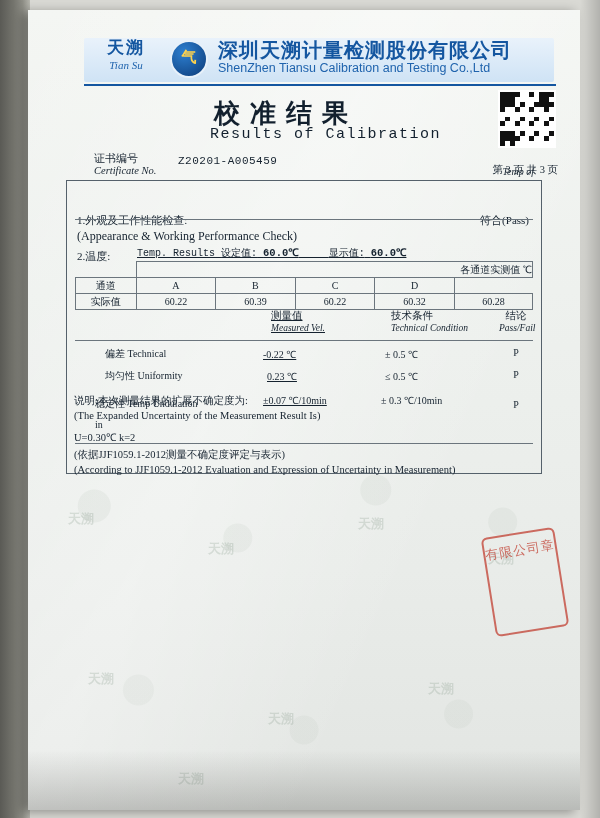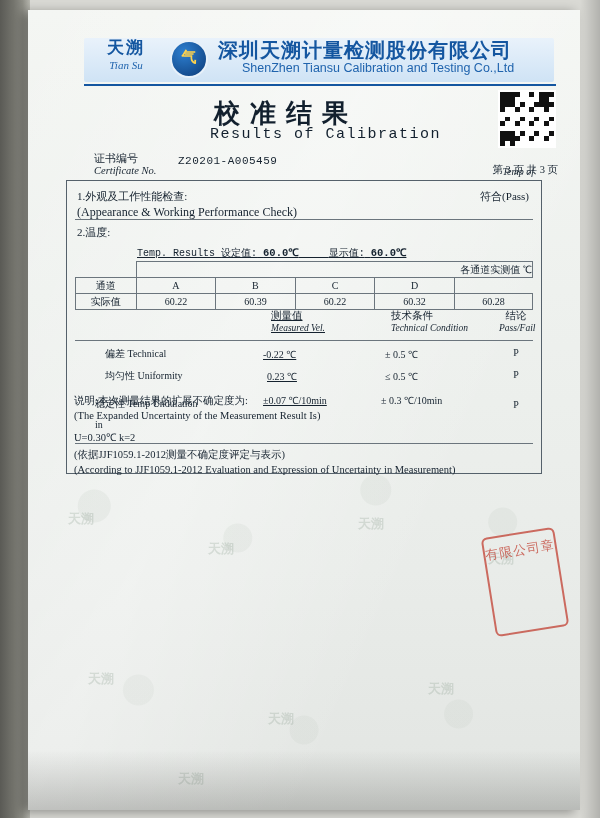--- a/index.html
+++ b/index.html
@@ -118,21 +118,20 @@
     letter-spacing: 1px;
     white-space: nowrap;
   }
   .company-en {
     position: absolute;
     left: 190px; top: 29px;
     font-size: 12.5px;
     color: #1f63ad;
     font-family: "Liberation Sans", sans-serif;
     white-space: nowrap;
-    margin-left: 24px;
   }
   .hdr-rule {
     position: absolute;
     left: 56px; top: 52px;
     width: 472px; height: 2px;
     background: #1456a0;
   }
   
   .title-cn {
     position: absolute;
@@ -212,20 +211,21 @@
     left: 38px; top: 170px;
     width: 476px;
     height: 294px;
     border: 1px solid #55616b;
     box-sizing: border-box;
   }
   .sec {
     position: absolute;
     font-size: 11px;
     color: #15222f;
+    margin-top: 24px;
   }
   .sec1-cn { left: 10px; top: 8px; }
   .sec1-en { left: 10px; top: 24px; font-size: 12px; }
   .sec1-res { right: 12px; top: 8px; font-size: 11px; }
   .hline {
     position: absolute;
     left: 8px;
     width: 458px;
     height: 1px;
     background: #6b757d;

